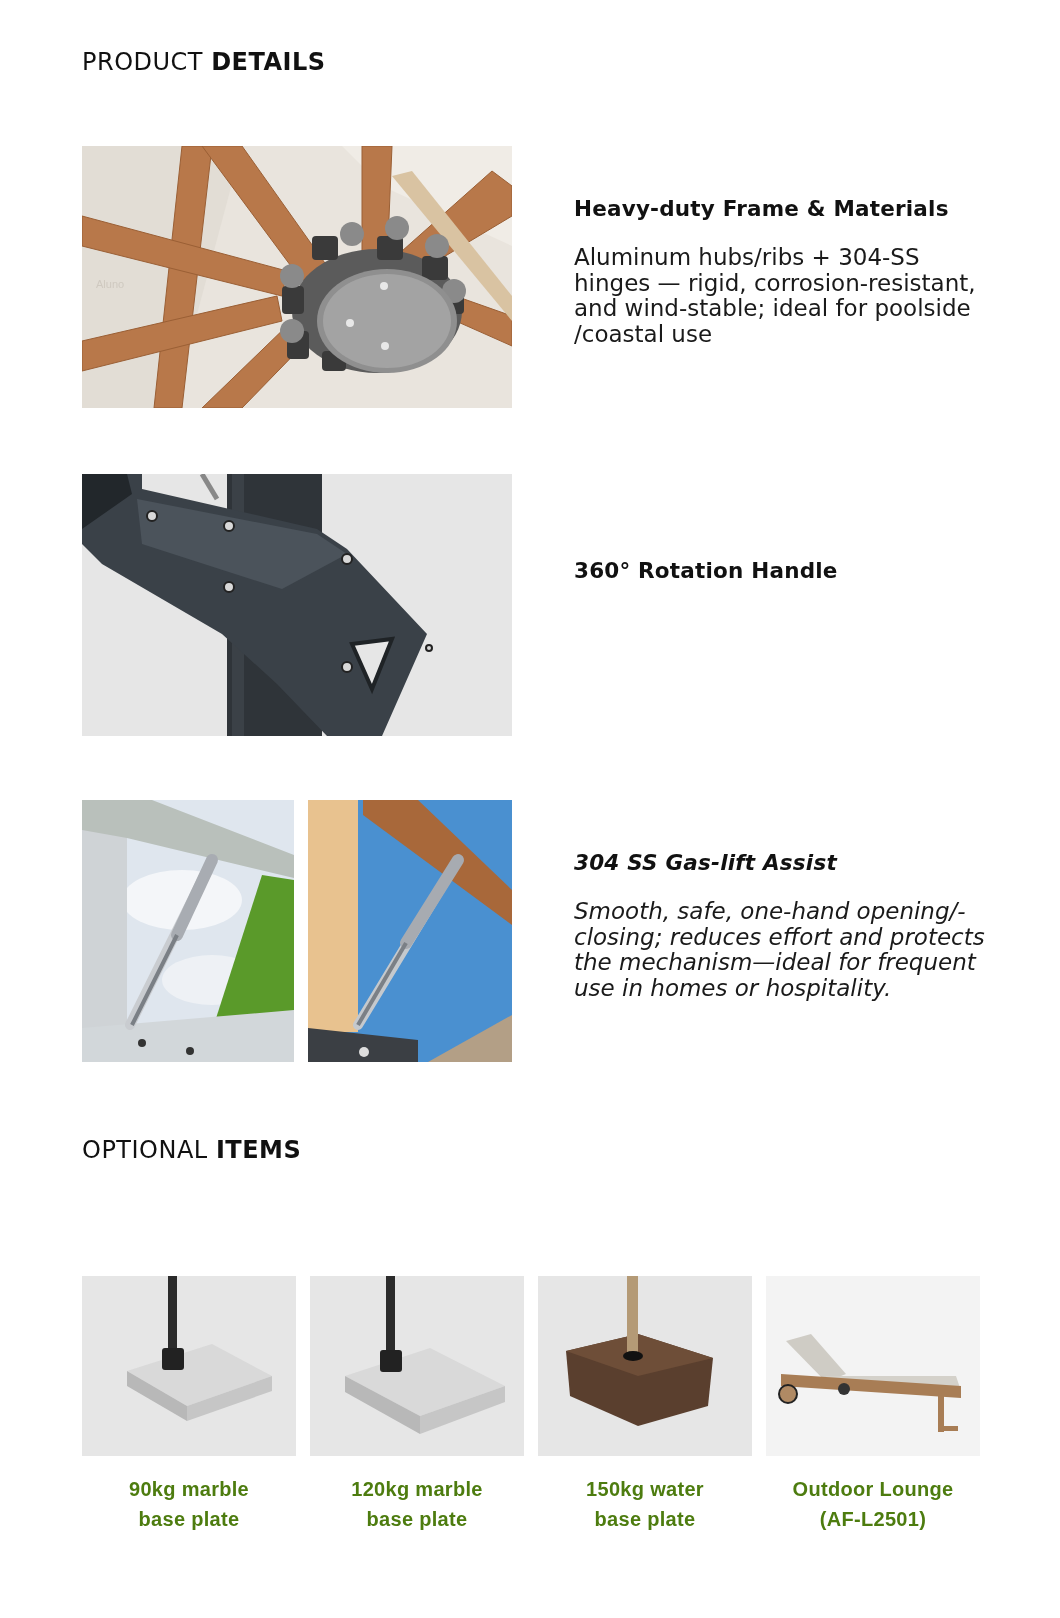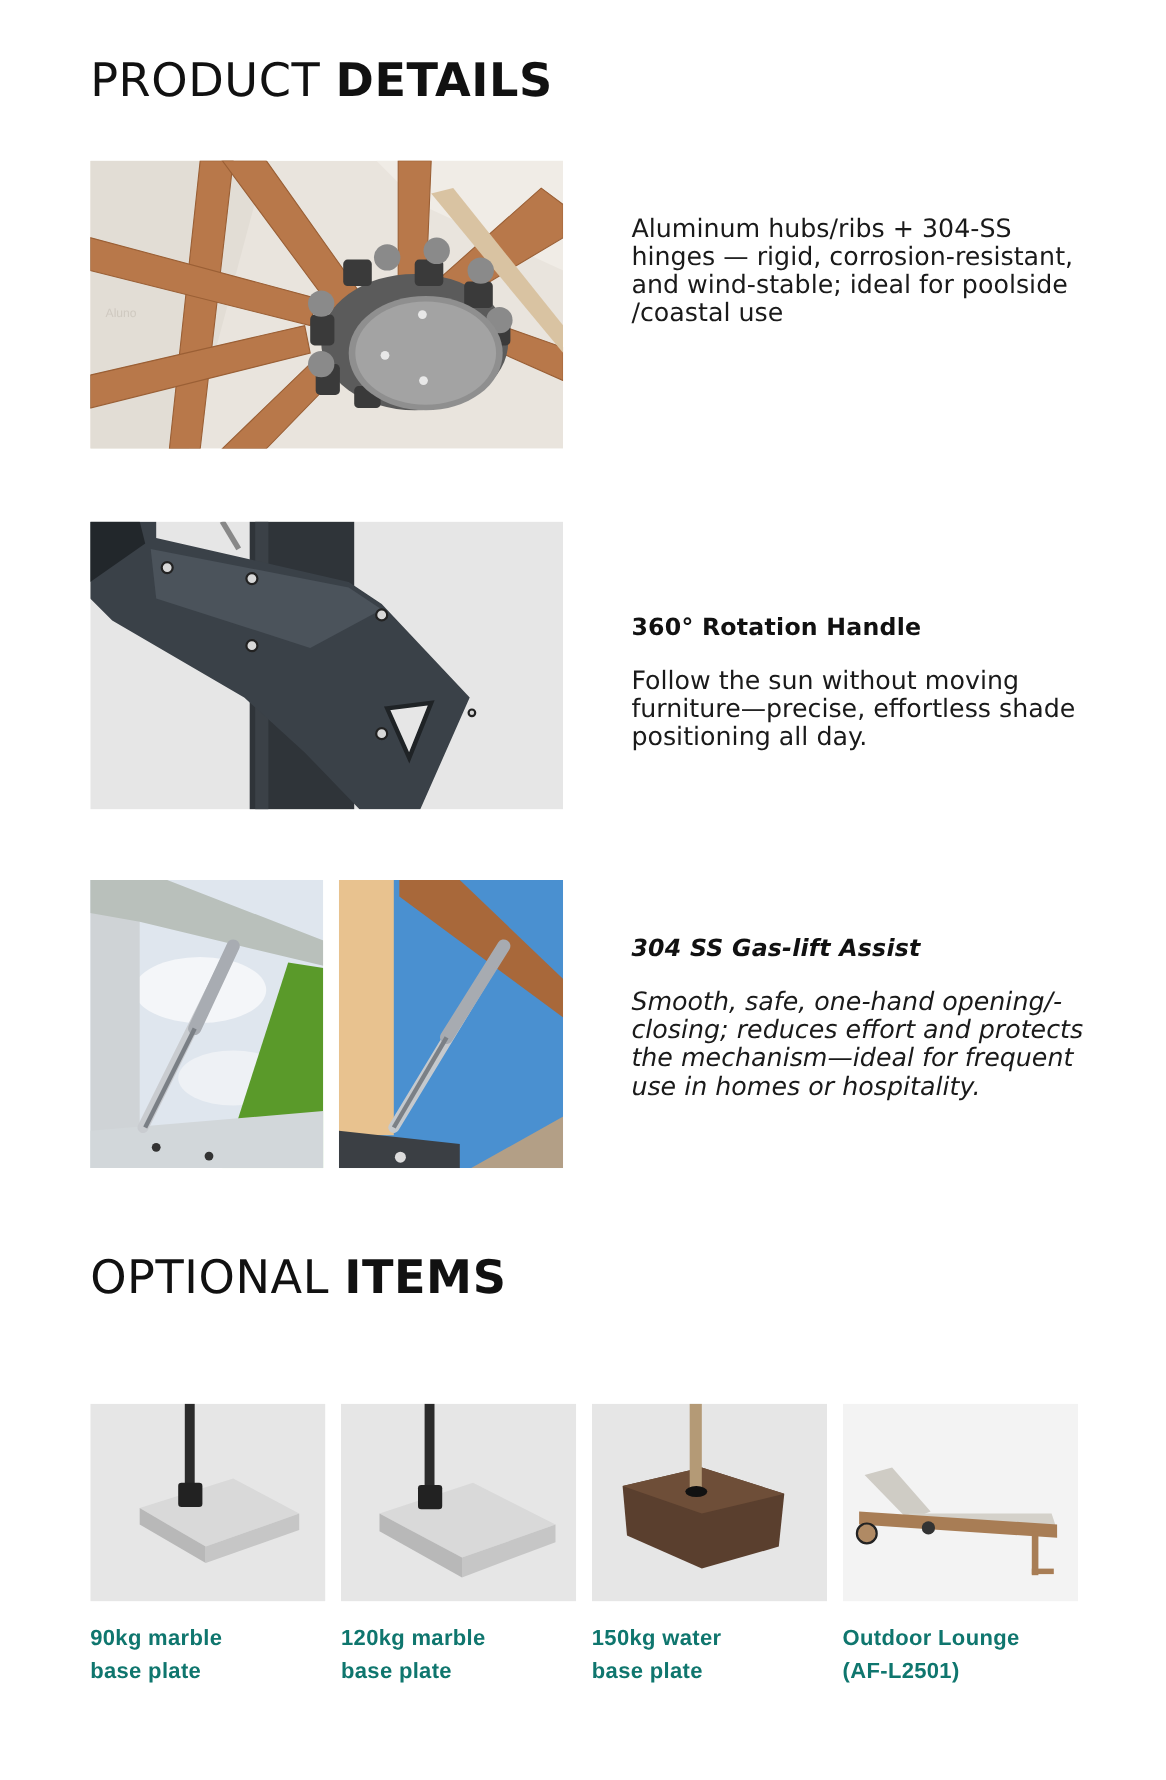--- a/index.html
+++ b/index.html
@@ -1,32 +1,32 @@
 <!DOCTYPE html>
 <html><head>
 <meta charset="utf-8">
 <style>
   html, body { margin:0; padding:0; background:#ffffff; }
   body { width:1060px; height:1618px; position:relative; overflow:hidden;
          font-family:"DejaVu Sans", "Liberation Sans", sans-serif; color:#111; }
-  .section-title { position:absolute; left:82px; font-size:42px; letter-spacing:0.5px;
+  .section-title { position:absolute; left:82px; font-size:24px; letter-spacing:0.5px;
                    font-weight:300; color:#111; margin:0; white-space:nowrap; }
   .section-title .light { font-weight:normal; font-family:"DejaVu Sans", sans-serif; }
   .section-title .bold { font-weight:bold; }
   .pic { position:absolute; overflow:hidden; }
   .pic svg { display:block; width:100%; height:100%; }
   .feature-text { position:absolute; left:574px; width:420px; }
   .feature-title { font-size:21.5px; font-weight:bold; color:#111; margin:0 0 24px 0;
                    letter-spacing:0.2px; white-space:nowrap; }
   .feature-desc { font-size:23px; line-height:25.5px; color:#1a1a1a; margin:0; font-weight:normal; }
   .opt-item { position:absolute; top:1276px; width:214px; }
   .opt-img { width:214px; height:180px; overflow:hidden; }
   .opt-img svg { display:block; width:100%; height:100%; }
-  .opt-label { margin-top:18px; text-align:left; font-size:20px; line-height:30px;
-               font-weight:bold; color:#0f766e; font-family:"Liberation Sans", sans-serif; letter-spacing:0.3px; }
+  .opt-label { margin-top:18px; text-align:center; font-size:20px; line-height:30px;
+               font-weight:bold; color:#4d7c0f; font-family:"Liberation Sans", sans-serif; letter-spacing:0.3px; }
 </style>
 </head>
 <body>
 
 <h1 class="section-title" style="top:48px;">
   <span class="light">PRODUCT</span>
   <span class="bold">DETAILS</span>
 </h1>
 
 <div class="pic" style="left:82px; top:146px; width:430px; height:262px;">
@@ -70,20 +70,21 @@
     <g fill="#e8e8e8">
         <circle cx="302" cy="140" r="4"></circle>
         <circle cx="268" cy="177" r="4"></circle>
         <circle cx="303" cy="200" r="4"></circle>
       </g>
     <text x="14" y="142" font-size="11" fill="#cfc9c0" font-family="Liberation Sans, sans-serif">Aluno</text>
   </svg>
 </div>
 
 <div class="feature-text" style="top:196px;">
+  <h2 class="feature-title">Heavy-duty Frame &amp; Materials</h2>
   <p class="feature-desc">Aluminum hubs/ribs + 304-SS hinges — rigid, corrosion-resistant, and wind-stable; ideal for poolside /coastal use</p>
 </div>
 
 <div class="pic" style="left:82px; top:474px; width:430px; height:262px;">
   <svg viewBox="0 0 430 262" preserveAspectRatio="none">
     <rect width="430" height="262" fill="#e6e6e6"></rect>
 
     <rect x="145" y="0" width="95" height="262" fill="#2f3439"></rect>
     <rect x="150" y="0" width="12" height="262" fill="#3b4147"></rect>
 
@@ -98,21 +99,20 @@
       <circle cx="147" cy="113" r="5"></circle>
         <circle cx="265" cy="193" r="5"></circle>
         <circle cx="347" cy="174" r="3"></circle>
     </g>
     <polyline points="120,0 135,25" stroke="#888" stroke-width="5"></polyline>
   </svg>
 </div>
 
 <div class="feature-text" style="top:558px;">
   <h2 class="feature-title">360° Rotation Handle</h2>
-  <p class="feature-desc">Follow the sun without moving furniture—precise, effortless shade positioning all day.</p>
 </div>
 
 <div class="pic" style="left:82px; top:800px; width:212px; height:262px;">
   <svg viewBox="0 0 212 262" preserveAspectRatio="none">
     <rect width="212" height="262" fill="#dfe6ee"></rect>
     <ellipse cx="100" cy="100" rx="60" ry="30" fill="#f4f6f9"></ellipse>
     <ellipse cx="130" cy="180" rx="50" ry="25" fill="#eef1f5"></ellipse>
     <polygon points="212,80 212,262 120,262 180,75" fill="#5a9a2a"></polygon>
     <rect x="0" y="0" width="45" height="262" fill="#cfd3d6"></rect>
     <polygon points="0,0 70,0 212,55 212,78 45,38 0,30" fill="#b9c0bb"></polygon>

